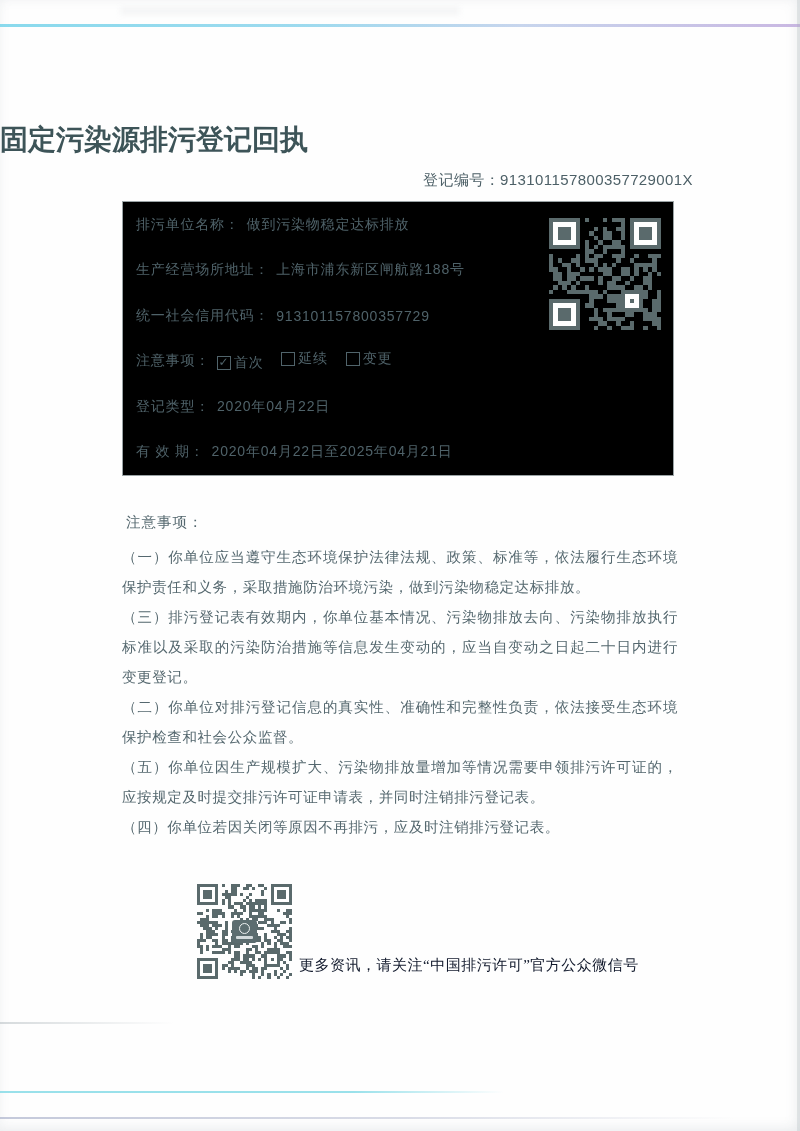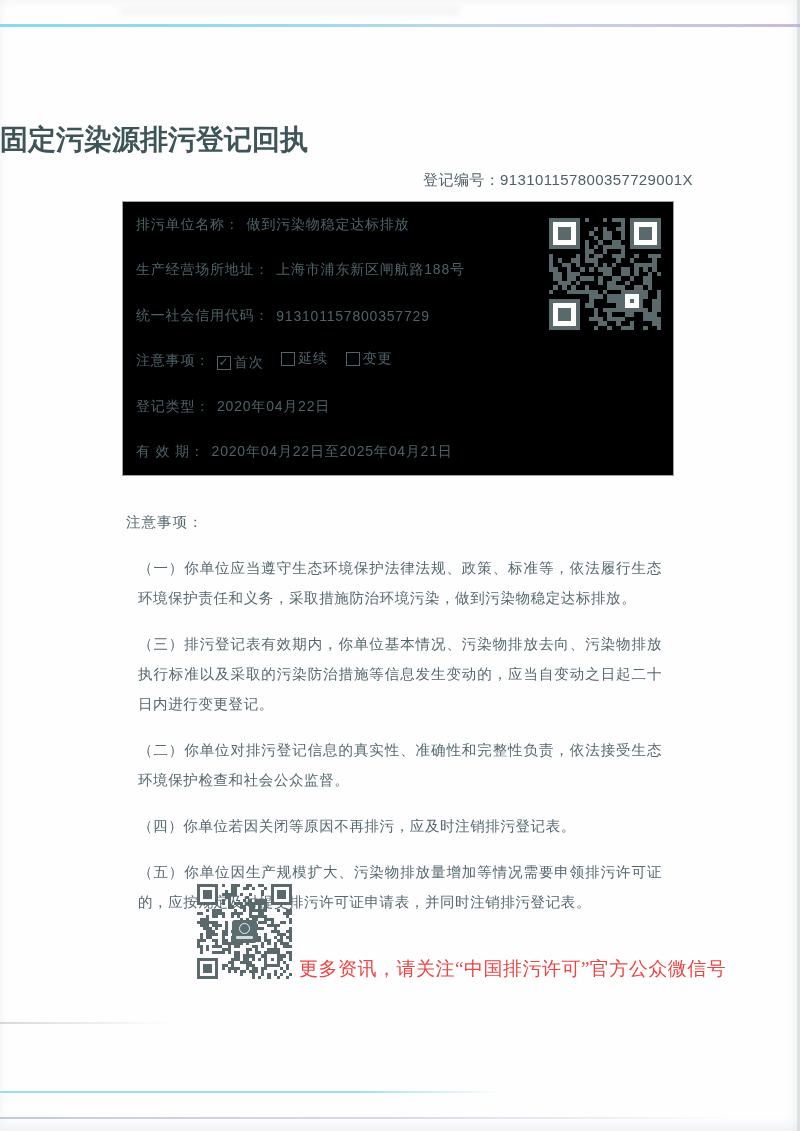--- a/index.html
+++ b/index.html
@@ -50,34 +50,34 @@
   .qr-top{position:absolute;top:16px;right:12px;width:112px;height:112px;}
 
   
   .notes{
     position:absolute;left:122px;top:507px;width:556px;
     font-family:"Liberation Serif","DejaVu Serif",serif;
     font-size:14.5px;line-height:30px;color:#55686f;
     text-align:justify;letter-spacing:.6px;
   }
   .notes .heading{margin:0 0 5px 4px;font-weight:normal;letter-spacing:1px;}
-  .notes p{margin:16px;}
+  .notes p{margin:0;}
 
   
   .qr-bottom-wrap{position:absolute;left:197px;top:884px;width:95px;height:95px;}
   .qr-canvas{position:absolute;left:0;top:0;width:100%;height:100%;}
   .qr-logo{position:absolute;left:50%;top:50%;width:25px;height:23px;margin:-12px 0 0 -13px;
     background:#5c6d70;border-radius:3px;display:flex;flex-direction:column;
     align-items:center;justify-content:center;}
   .qr-logo .emblem{width:9px;height:9px;border:1.3px solid #eef2f2;border-radius:50%;}
   .qr-logo .bar{width:17px;height:3px;margin-top:2px;background:#e8edee;opacity:.85;border-radius:1px;}
   .footer-caption{
     position:absolute;left:299px;top:956px;
     font-family:"Liberation Serif","DejaVu Serif",serif;
-    font-size:19px;color:#ef4444;letter-spacing:.5px;white-space:nowrap;
+    font-size:15px;color:#0f172a;letter-spacing:.5px;white-space:nowrap;
   }
 </style>
 </head>
 <body>
 
 <div class="page">
 
   <div class="art-line art-smudge"></div>
   <div class="art-line art-top"></div>
   <div class="art-line art-b1"></div>
@@ -337,22 +337,22 @@
           <rect x="17" y="17" width="3" height="3" fill="#fff"></rect>
           <rect x="18" y="18" width="1" height="1" fill="#5a6a6c"></rect>
         </svg></div>
   </div>
 
   <div class="notes">
     <p class="heading">注意事项：</p>
     <p>（一）你单位应当遵守生态环境保护法律法规、政策、标准等，依法履行生态环境保护责任和义务，采取措施防治环境污染，做到污染物稳定达标排放。</p>
     <p>（三）排污登记表有效期内，你单位基本情况、污染物排放去向、污染物排放执行标准以及采取的污染防治措施等信息发生变动的，应当自变动之日起二十日内进行变更登记。</p>
     <p>（二）你单位对排污登记信息的真实性、准确性和完整性负责，依法接受生态环境保护检查和社会公众监督。</p>
+    <p>（五）你单位因生产规模扩大、污染物排放量增加等情况需要申领排污许可证的，应按规定及时提交排污许可证申请表，并同时注销排污登记表。</p>
     <p>（四）你单位若因关闭等原因不再排污，应及时注销排污登记表。</p>
-    <p>（五）你单位因生产规模扩大、污染物排放量增加等情况需要申领排污许可证的，应按规定及时提交排污许可证申请表，并同时注销排污登记表。</p>
   </div>
 
   <div class="qr-bottom-wrap">
     <div class="qr-canvas"><svg viewBox="0 0 31 31" width="100%" height="100%" preserveAspectRatio="none" shape-rendering="crispEdges">
           <rect x="8" y="0" width="1" height="1" fill="#5a6a6c"></rect>
           <rect x="11" y="0" width="1" height="1" fill="#5a6a6c"></rect>
           <rect x="12" y="0" width="1" height="1" fill="#5a6a6c"></rect>
           <rect x="13" y="0" width="1" height="1" fill="#5a6a6c"></rect>
           <rect x="16" y="0" width="1" height="1" fill="#5a6a6c"></rect>
           <rect x="17" y="0" width="1" height="1" fill="#5a6a6c"></rect>

